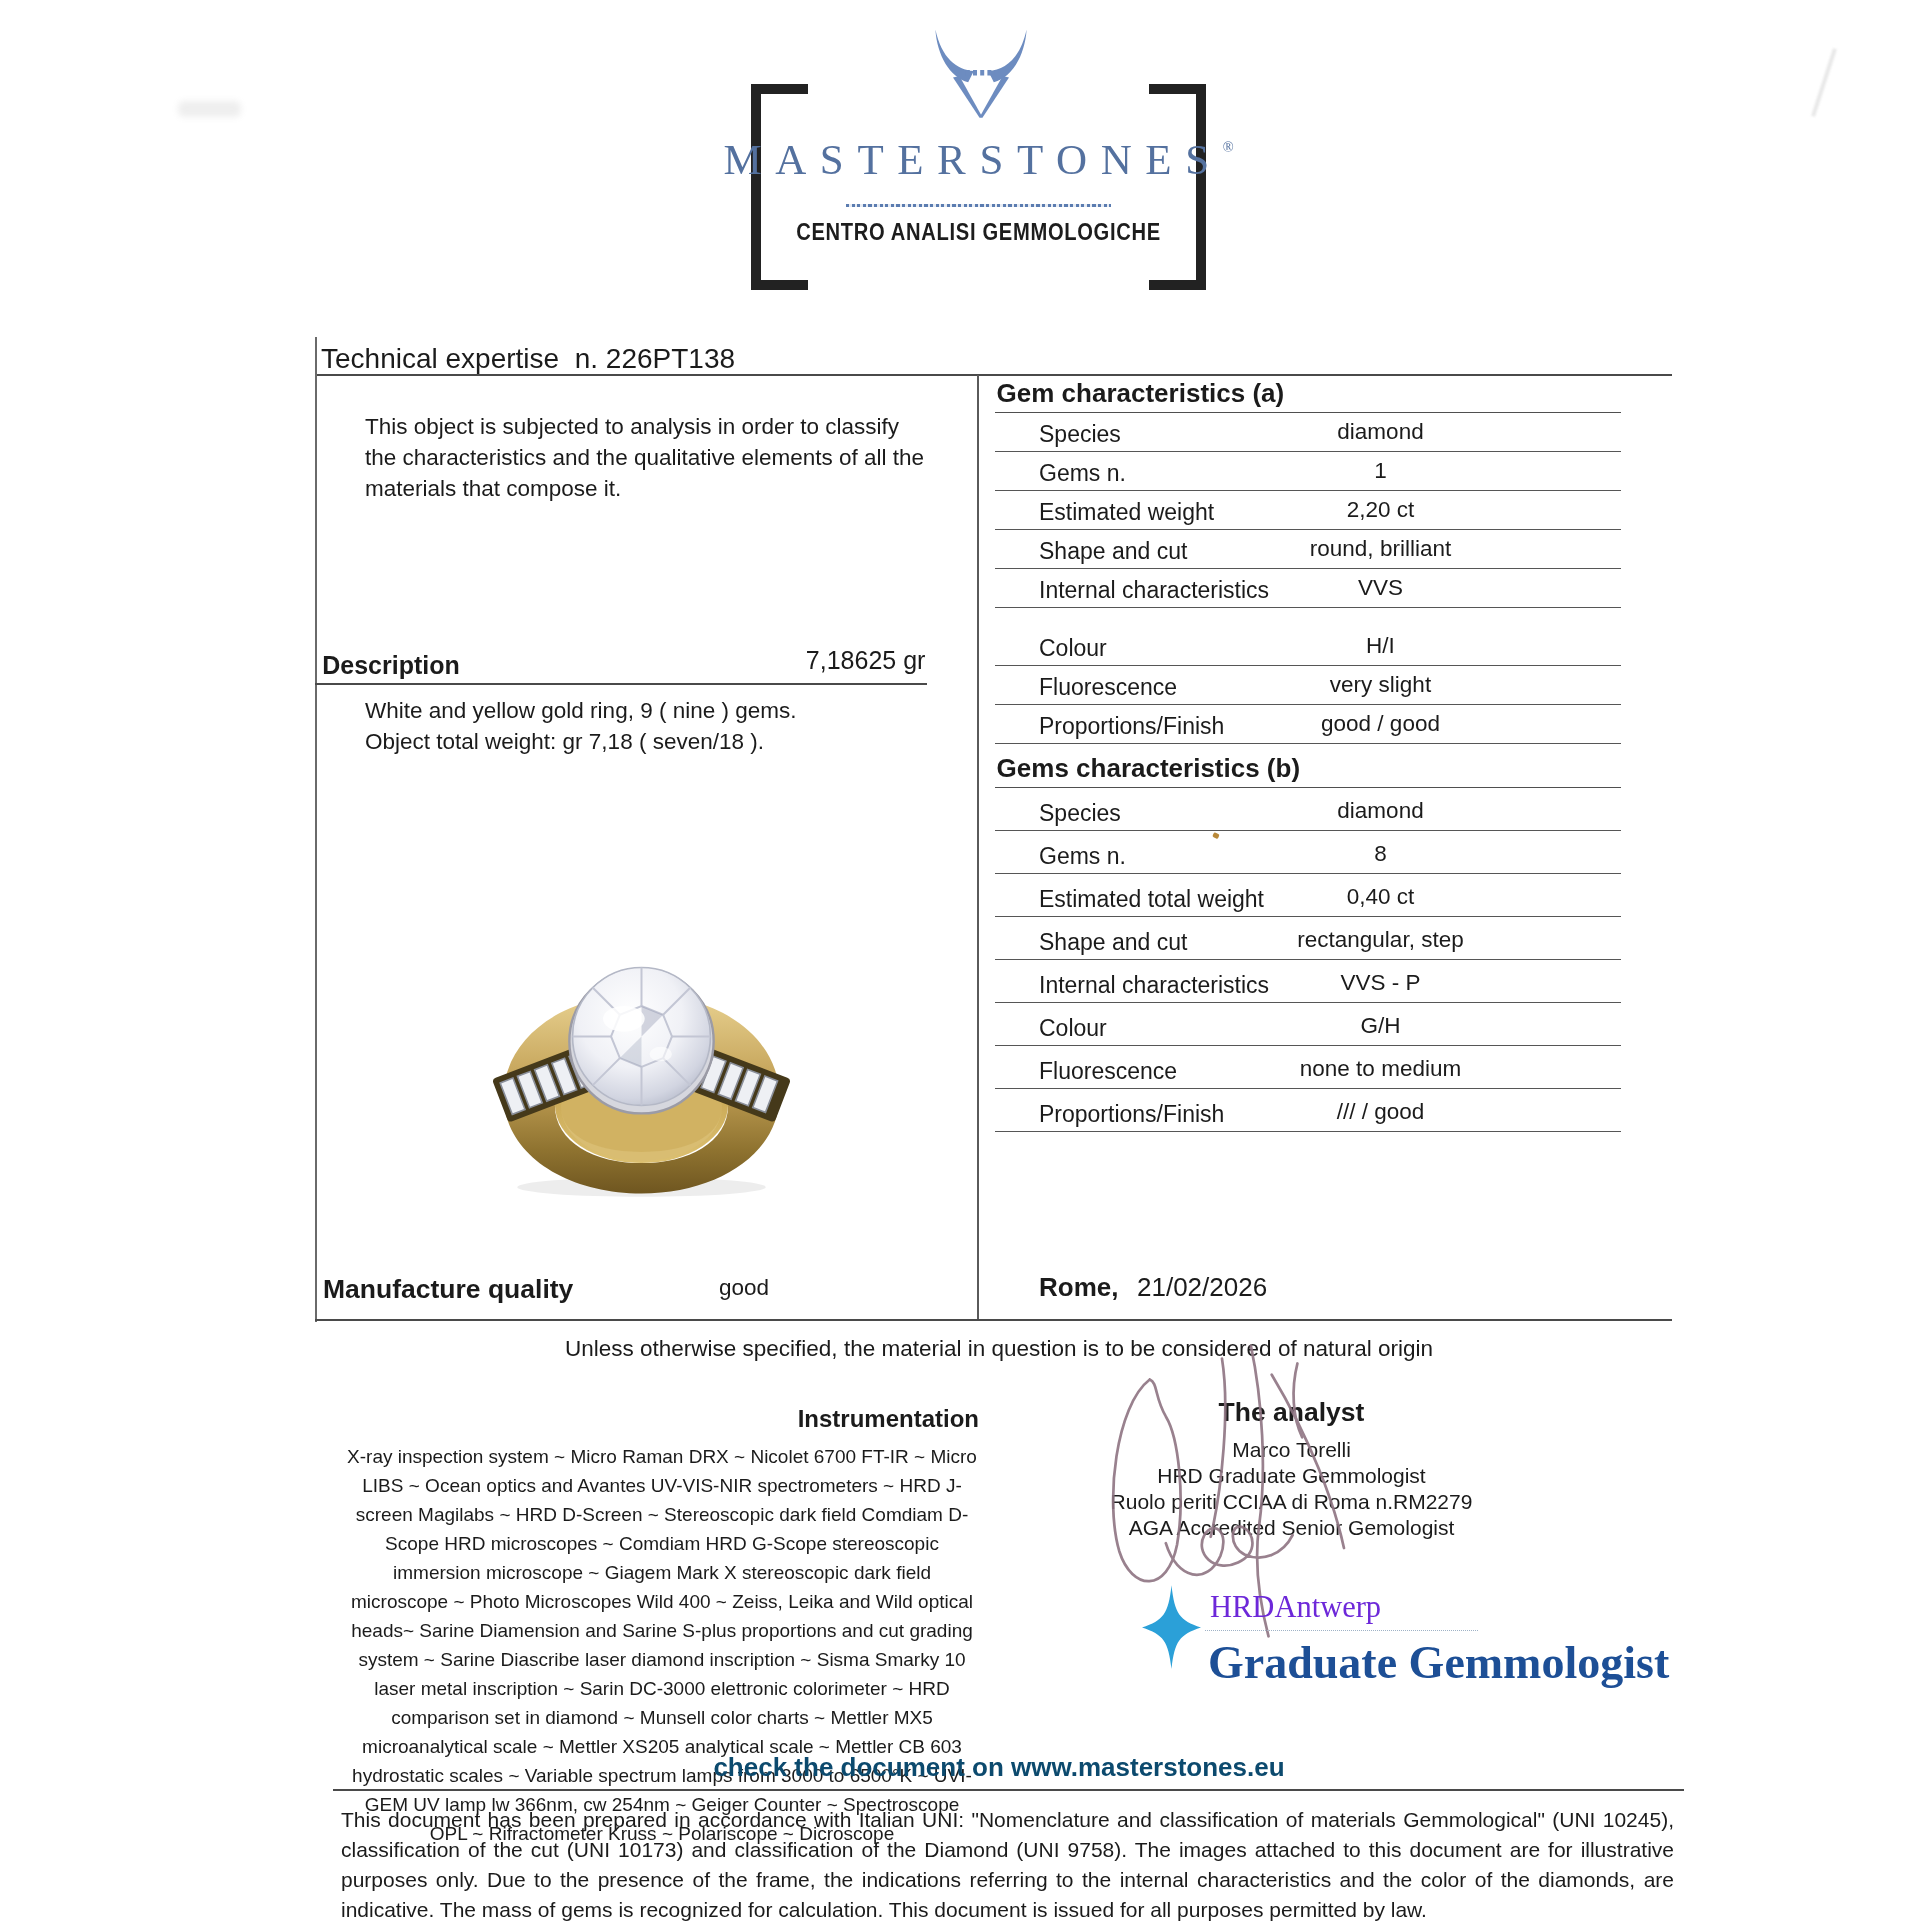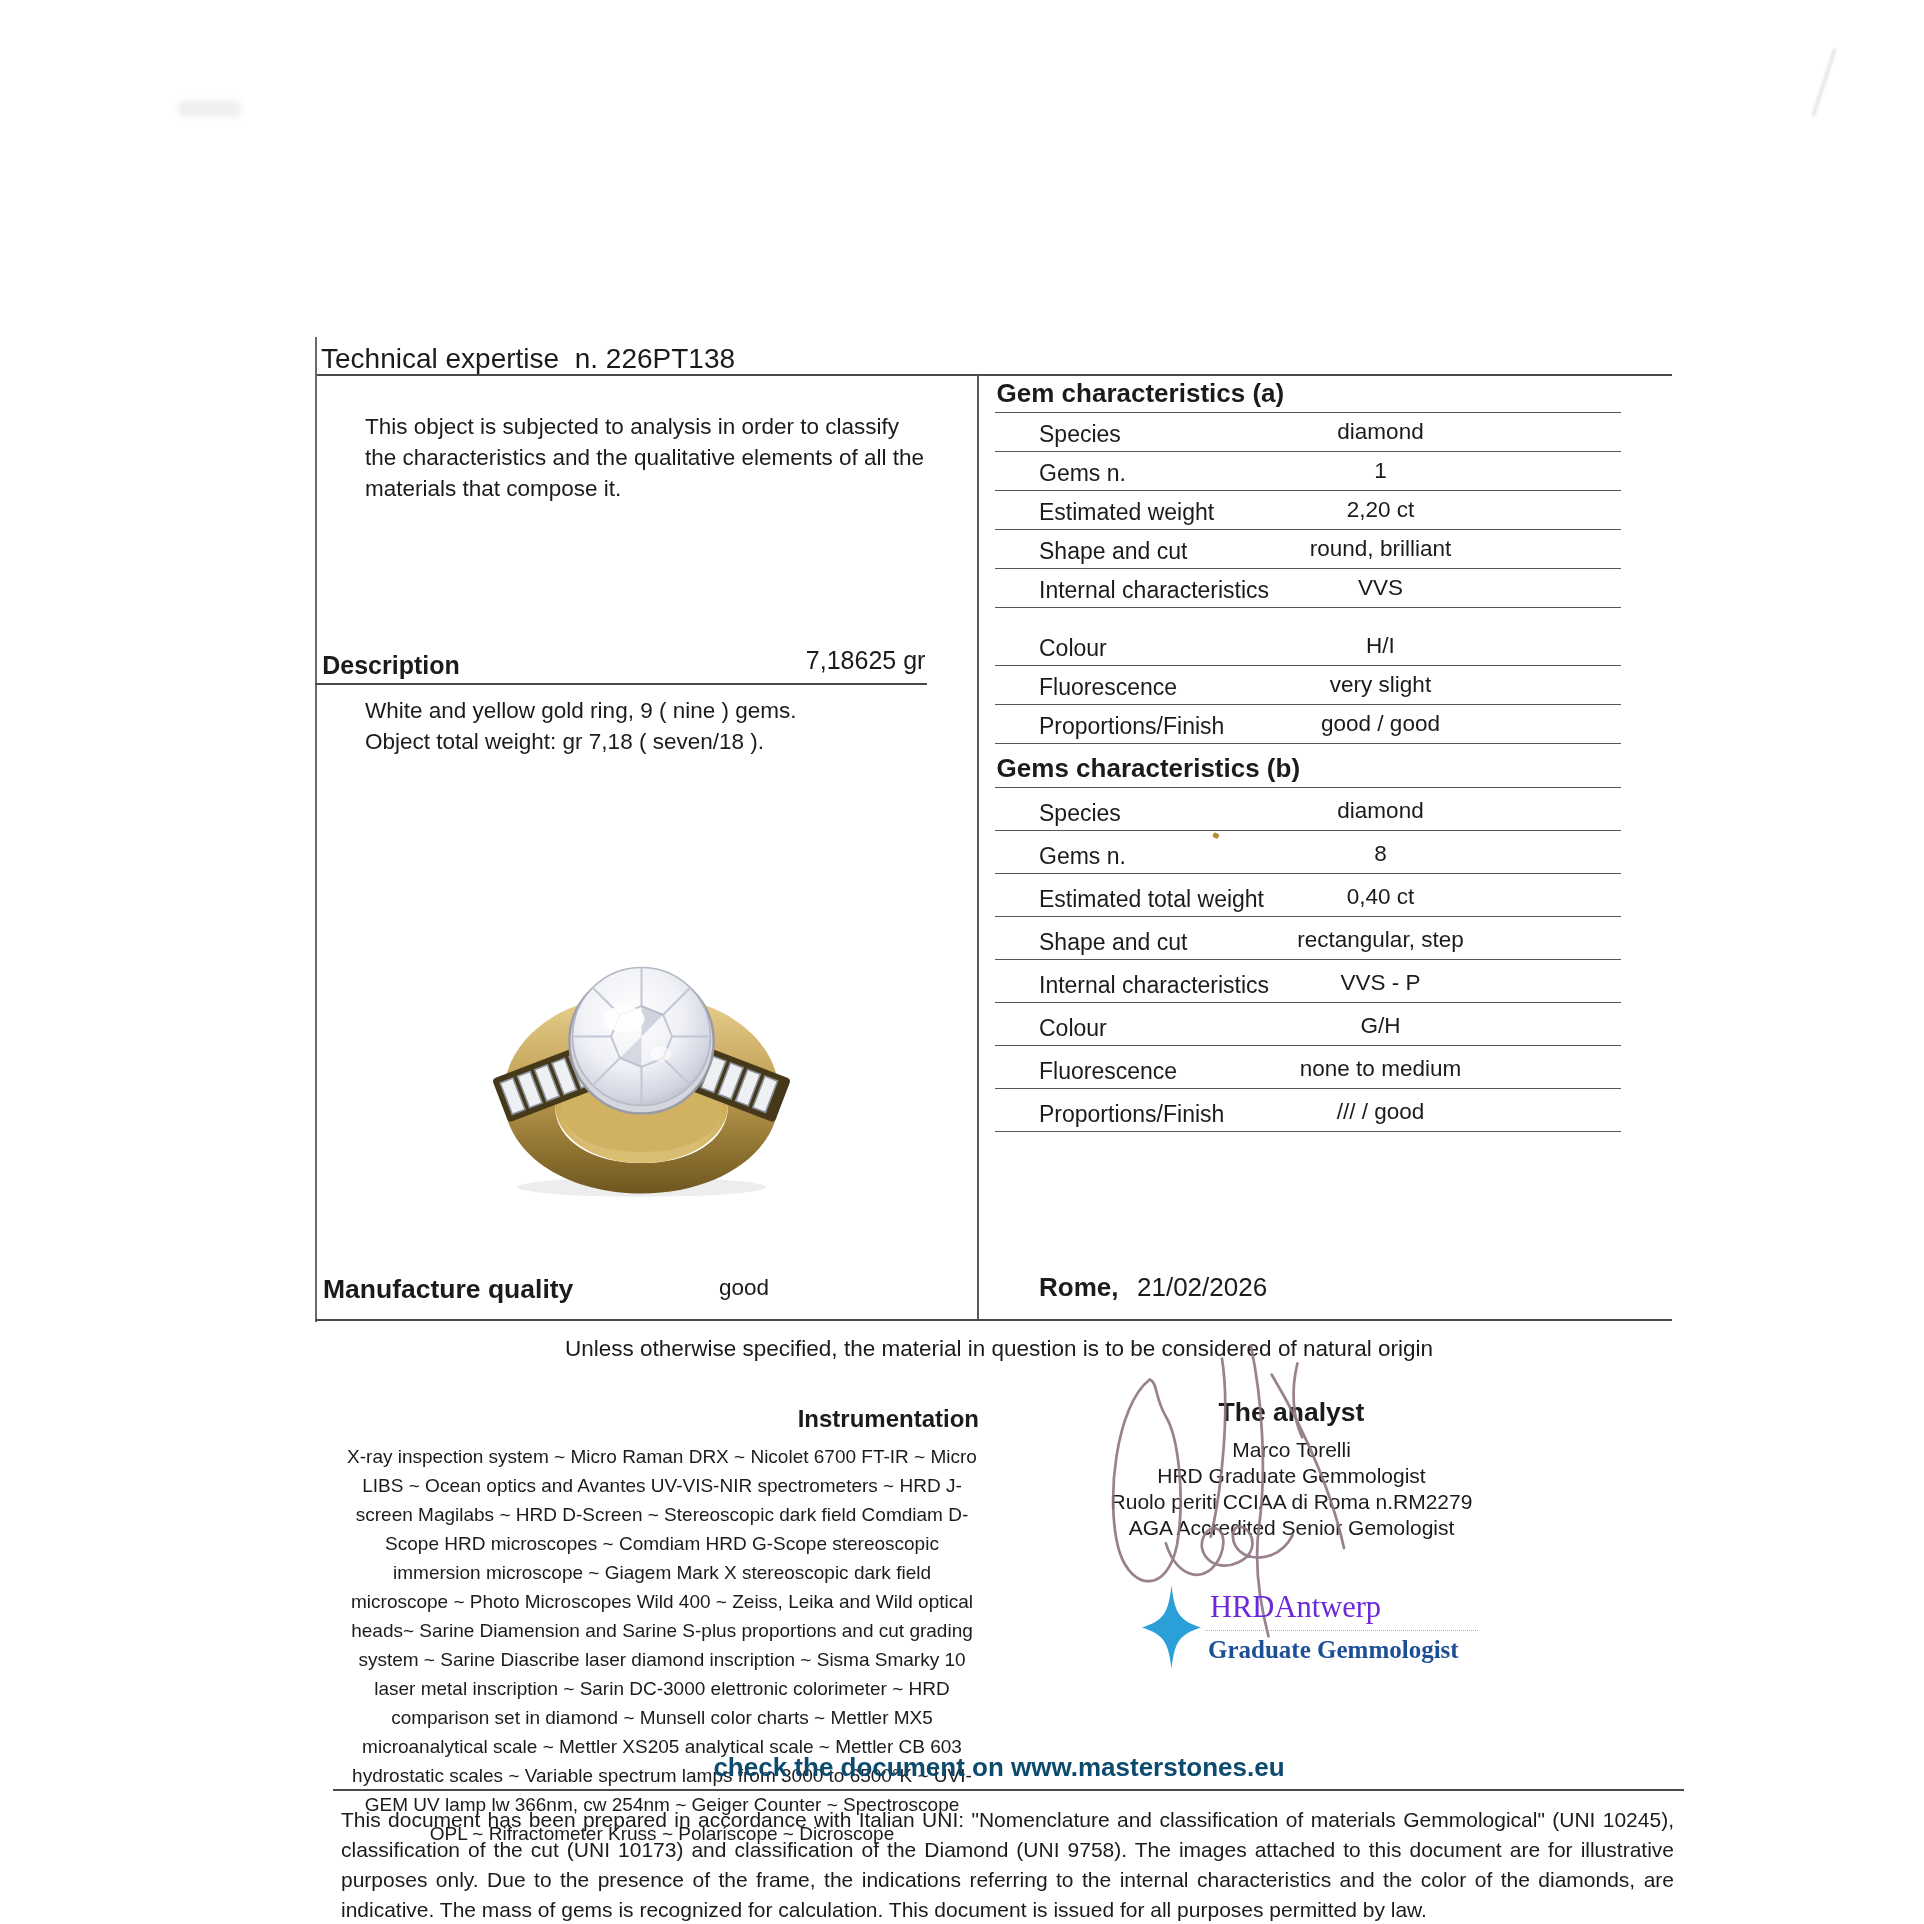--- a/index.html
+++ b/index.html
@@ -64,33 +64,49 @@
   .disclaimer{position:absolute;left:341px;top:1805px;width:1333px;font-size:21px;line-height:30px;text-align:justify;}
   
   .analyst-title{position:absolute;left:1115px;top:1397px;width:353px;text-align:center;font-size:26.5px;font-weight:bold;}
   .analyst-lines{position:absolute;left:1083px;top:1437px;width:417px;text-align:center;font-size:21px;line-height:26px;}
   .signature{position:absolute;left:1100px;top:1341px;width:321px;height:329px;pointer-events:none;}
   .hrd-star{position:absolute;left:1142px;top:1585px;width:59px;height:101px;}
   .hrd-line1{position:absolute;left:1210px;top:1590px;font-family:"Liberation Serif","DejaVu Serif",serif;
     font-size:30.5px;color:#6d28d9;}
   .hrd-dots{position:absolute;left:1205px;top:1630px;width:273px;height:0;border-top:1.6px dotted #9fb2c6;}
   .hrd-line2{position:absolute;left:1208px;top:1636px;font-family:"Liberation Serif","DejaVu Serif",serif;
-    font-size:25px;font-weight:bold;color:#1d4f96;}
+    font-size:46px;font-weight:bold;color:#1d4f96;}
   
   .smudge1{position:absolute;left:178px;top:101px;width:63px;height:16px;background:#9a9a9a;opacity:.16;filter:blur(3.2px);border-radius:6.4px;}
   .smudge2{position:absolute;left:1822px;top:47px;width:4px;height:71px;background:#8f8f8f;opacity:.2;transform:rotate(18deg);filter:blur(0.8px);}
 </style>
 </head>
 <body>
 
 <div id="paper">
 
   <div class="smudge1"></div>
   <div class="smudge2"></div>
 
+  <div class="logo-wrap">
+    <div class="bracket left"></div>
+    <div class="bracket right"></div>
+    <svg class="logo-diamond" viewBox="0 0 130 118">
+      <path d="M8 4 C16 40 34 54 56 56 L49 70 C26 64 10 36 8 4 Z" fill="#6d8cc0"></path>
+      <path d="M122 4 C114 40 96 54 74 56 L81 70 C104 64 120 36 122 4 Z" fill="#6d8cc0"></path>
+      <g stroke="#6d8cc0" stroke-width="7" stroke-dasharray="5 4">
+        <line x1="46" y1="58" x2="84" y2="58"></line>
+      </g>
+      <path d="M30 64 L63 114 L67 114 L38 62 Z" fill="#6d8cc0"></path>
+      <path d="M100 64 L67 114 L63 114 L92 62 Z" fill="#6d8cc0"></path>
+    </svg>
+    <div class="brand"><span>MASTERSTONES</span><span class="reg">®</span></div>
+    <div class="brand-rule"></div>
+    <div class="brand-sub">CENTRO ANALISI GEMMOLOGICHE</div>
+  </div>
 
   <div class="tech-line">
     <b>Technical expertise</b>&nbsp;&nbsp;<span>n.</span>&nbsp;<span>226PT138</span>
   </div>
   <div class="rule-h" style="left:315px;top:374px;width:1357px;height:2.4px;"></div>
   <div class="left-border"></div>
   <div class="divider"></div>
 
   <div class="intro">This object is subjected to analysis in order to classify the characteristics and the qualitative elements of all the materials that compose it.</div>
 

